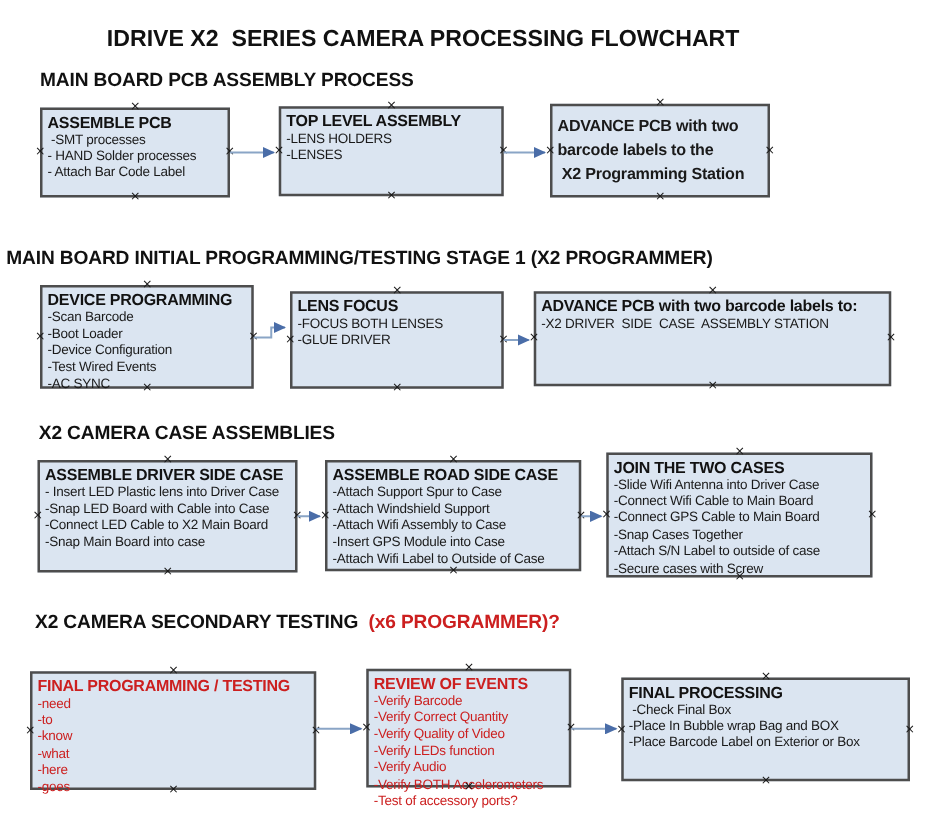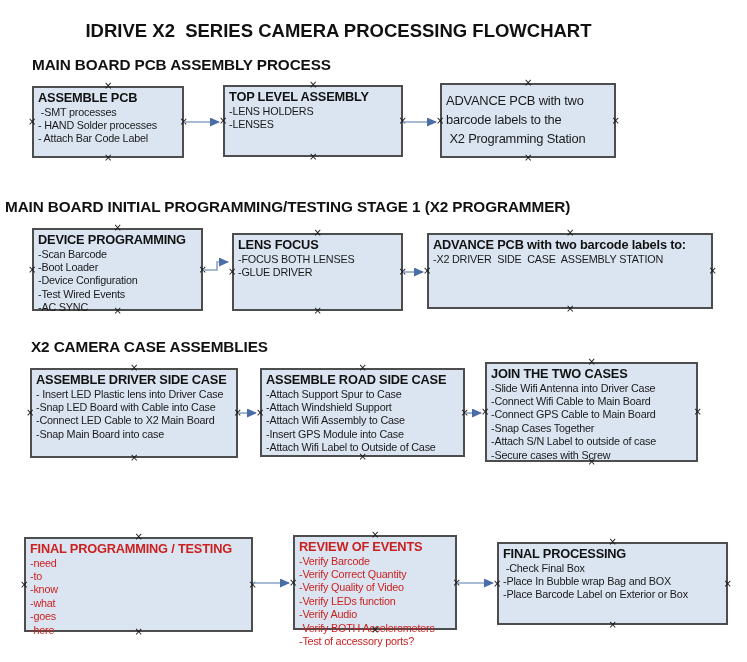--- a/index.html
+++ b/index.html
@@ -29,21 +29,21 @@
     box-sizing:border-box;padding:2px 2px 0 4px;
   }
   .fbox-title{
     font-weight:bold;font-size:12.8px;line-height:15.5px;letter-spacing:-0.2px;
     white-space:pre;color:#121212;
   }
   .box-item{
     font-size:10.8px;line-height:13.4px;letter-spacing:-0.2px;white-space:pre;color:#1a1a1a;
   }
   .bold-items{margin-top:4px;}
-  .bold-items .box-item{font-weight:normal;font-size:12.9px;line-height:19px;letter-spacing:-0.2px;}
+  .bold-items .box-item{font-weight:bold;font-size:12.9px;line-height:19px;letter-spacing:-0.2px;}
   .red-box .fbox-title,.red-box .box-item{color:var(--red);}
   .cp{
     position:absolute;font-size:10px;line-height:9px;color:#161616;
     font-family:"DejaVu Sans",sans-serif;pointer-events:none;
   }
   .cp-t{top:-7px;left:50%;margin-left:-4px;}
   .cp-b{bottom:-6px;left:50%;margin-left:-4px;}
   .cp-l{left:-6px;top:50%;margin-top:-5px;}
   .cp-r{right:-6px;top:50%;margin-top:-5px;}
   .conn{stroke:var(--arrow-line);stroke-width:1.6;fill:none;}
@@ -175,30 +175,31 @@
         <div class="box-item">-Snap Cases Together</div>
         <div class="box-item">-Attach S/N Label to outside of case</div>
         <div class="box-item">-Secure cases with Screw</div>
       </div>
   <span class="cp cp-t">×</span>
       <span class="cp cp-b">×</span>
       <span class="cp cp-l">×</span>
       <span class="cp cp-r">×</span>
     </div>
 
+  <div class="sec-heading" style="left:28px;top:489px"><span>X2 CAMERA SECONDARY TESTING  </span><span class="red-text">(x6 PROGRAMMER)?</span></div>
 
   <div class="fbox red-box" style="left:24px;top:537px;width:229px;height:95px">
     <div class="fbox-title">FINAL PROGRAMMING / TESTING</div>
     <div class="fbox-items">
         <div class="box-item">-need</div>
         <div class="box-item">-to</div>
         <div class="box-item">-know</div>
         <div class="box-item">-what</div>
+        <div class="box-item">-here</div>
         <div class="box-item">-goes</div>
-        <div class="box-item">-here</div>
       </div>
   <span class="cp cp-t">×</span>
       <span class="cp cp-b">×</span>
       <span class="cp cp-l">×</span>
       <span class="cp cp-r">×</span>
     </div>
 
   <div class="fbox red-box" style="left:293px;top:535px;width:164px;height:95px">
     <div class="fbox-title">REVIEW OF EVENTS</div>
     <div class="fbox-items">

